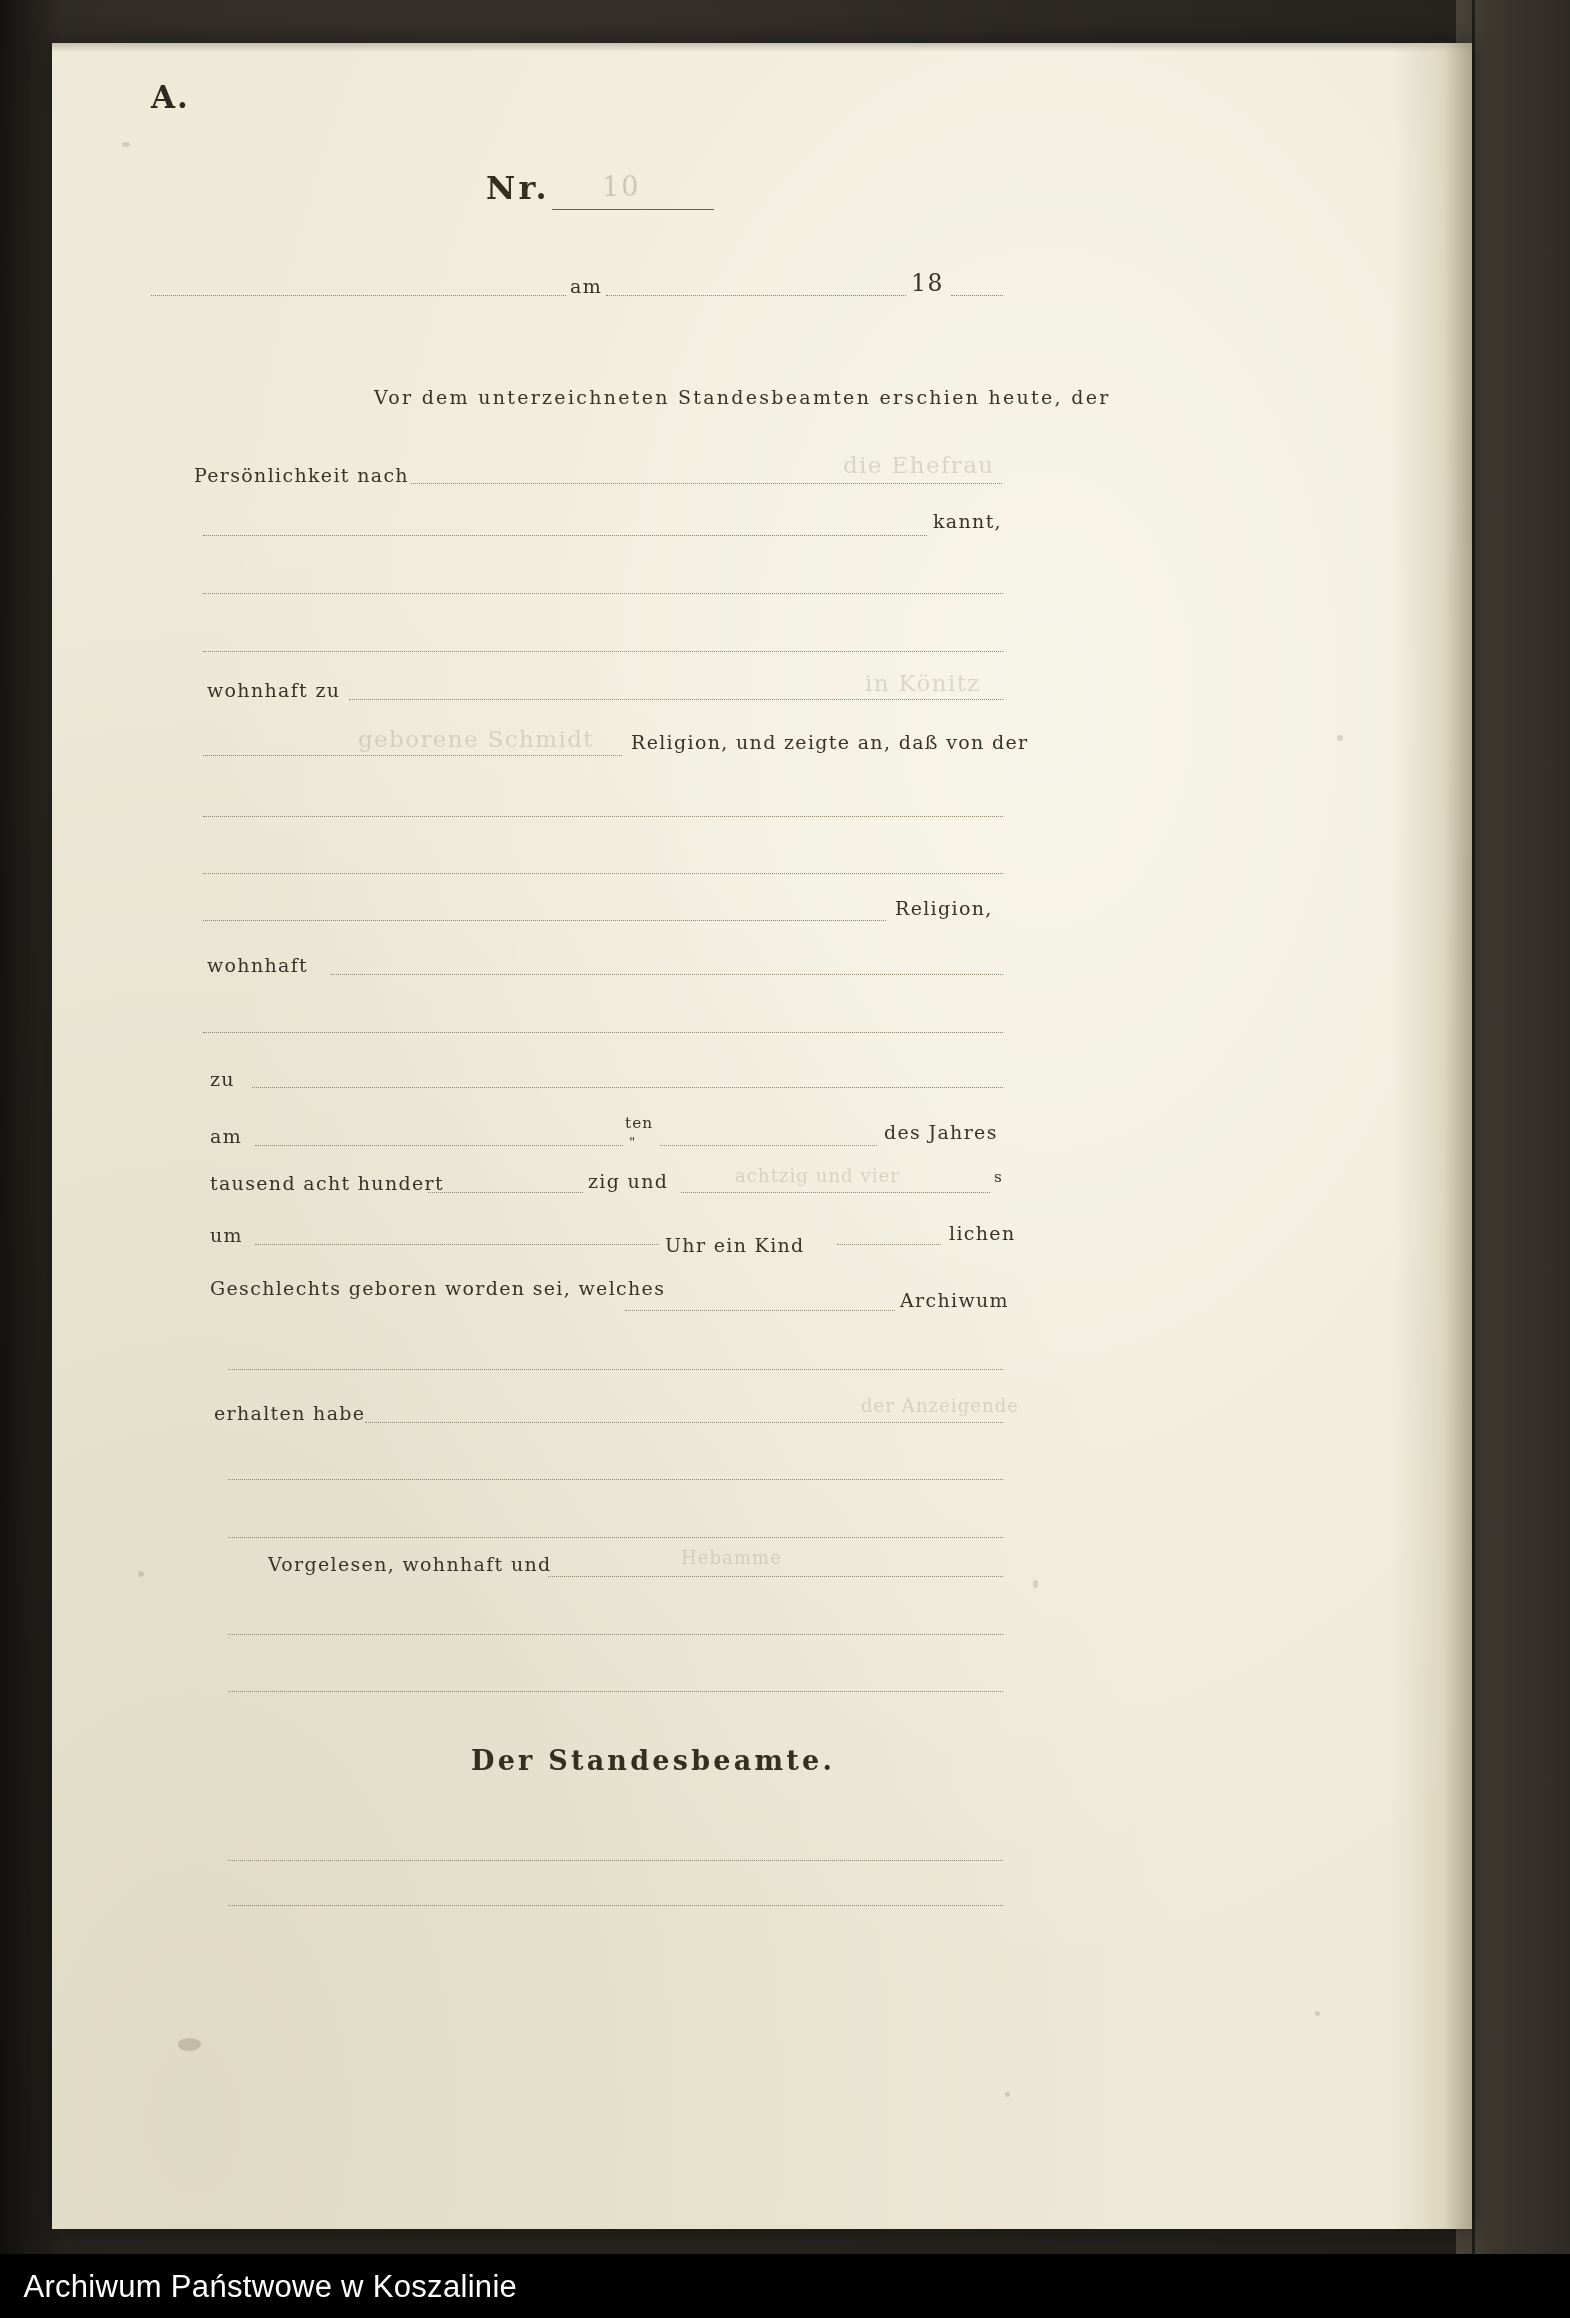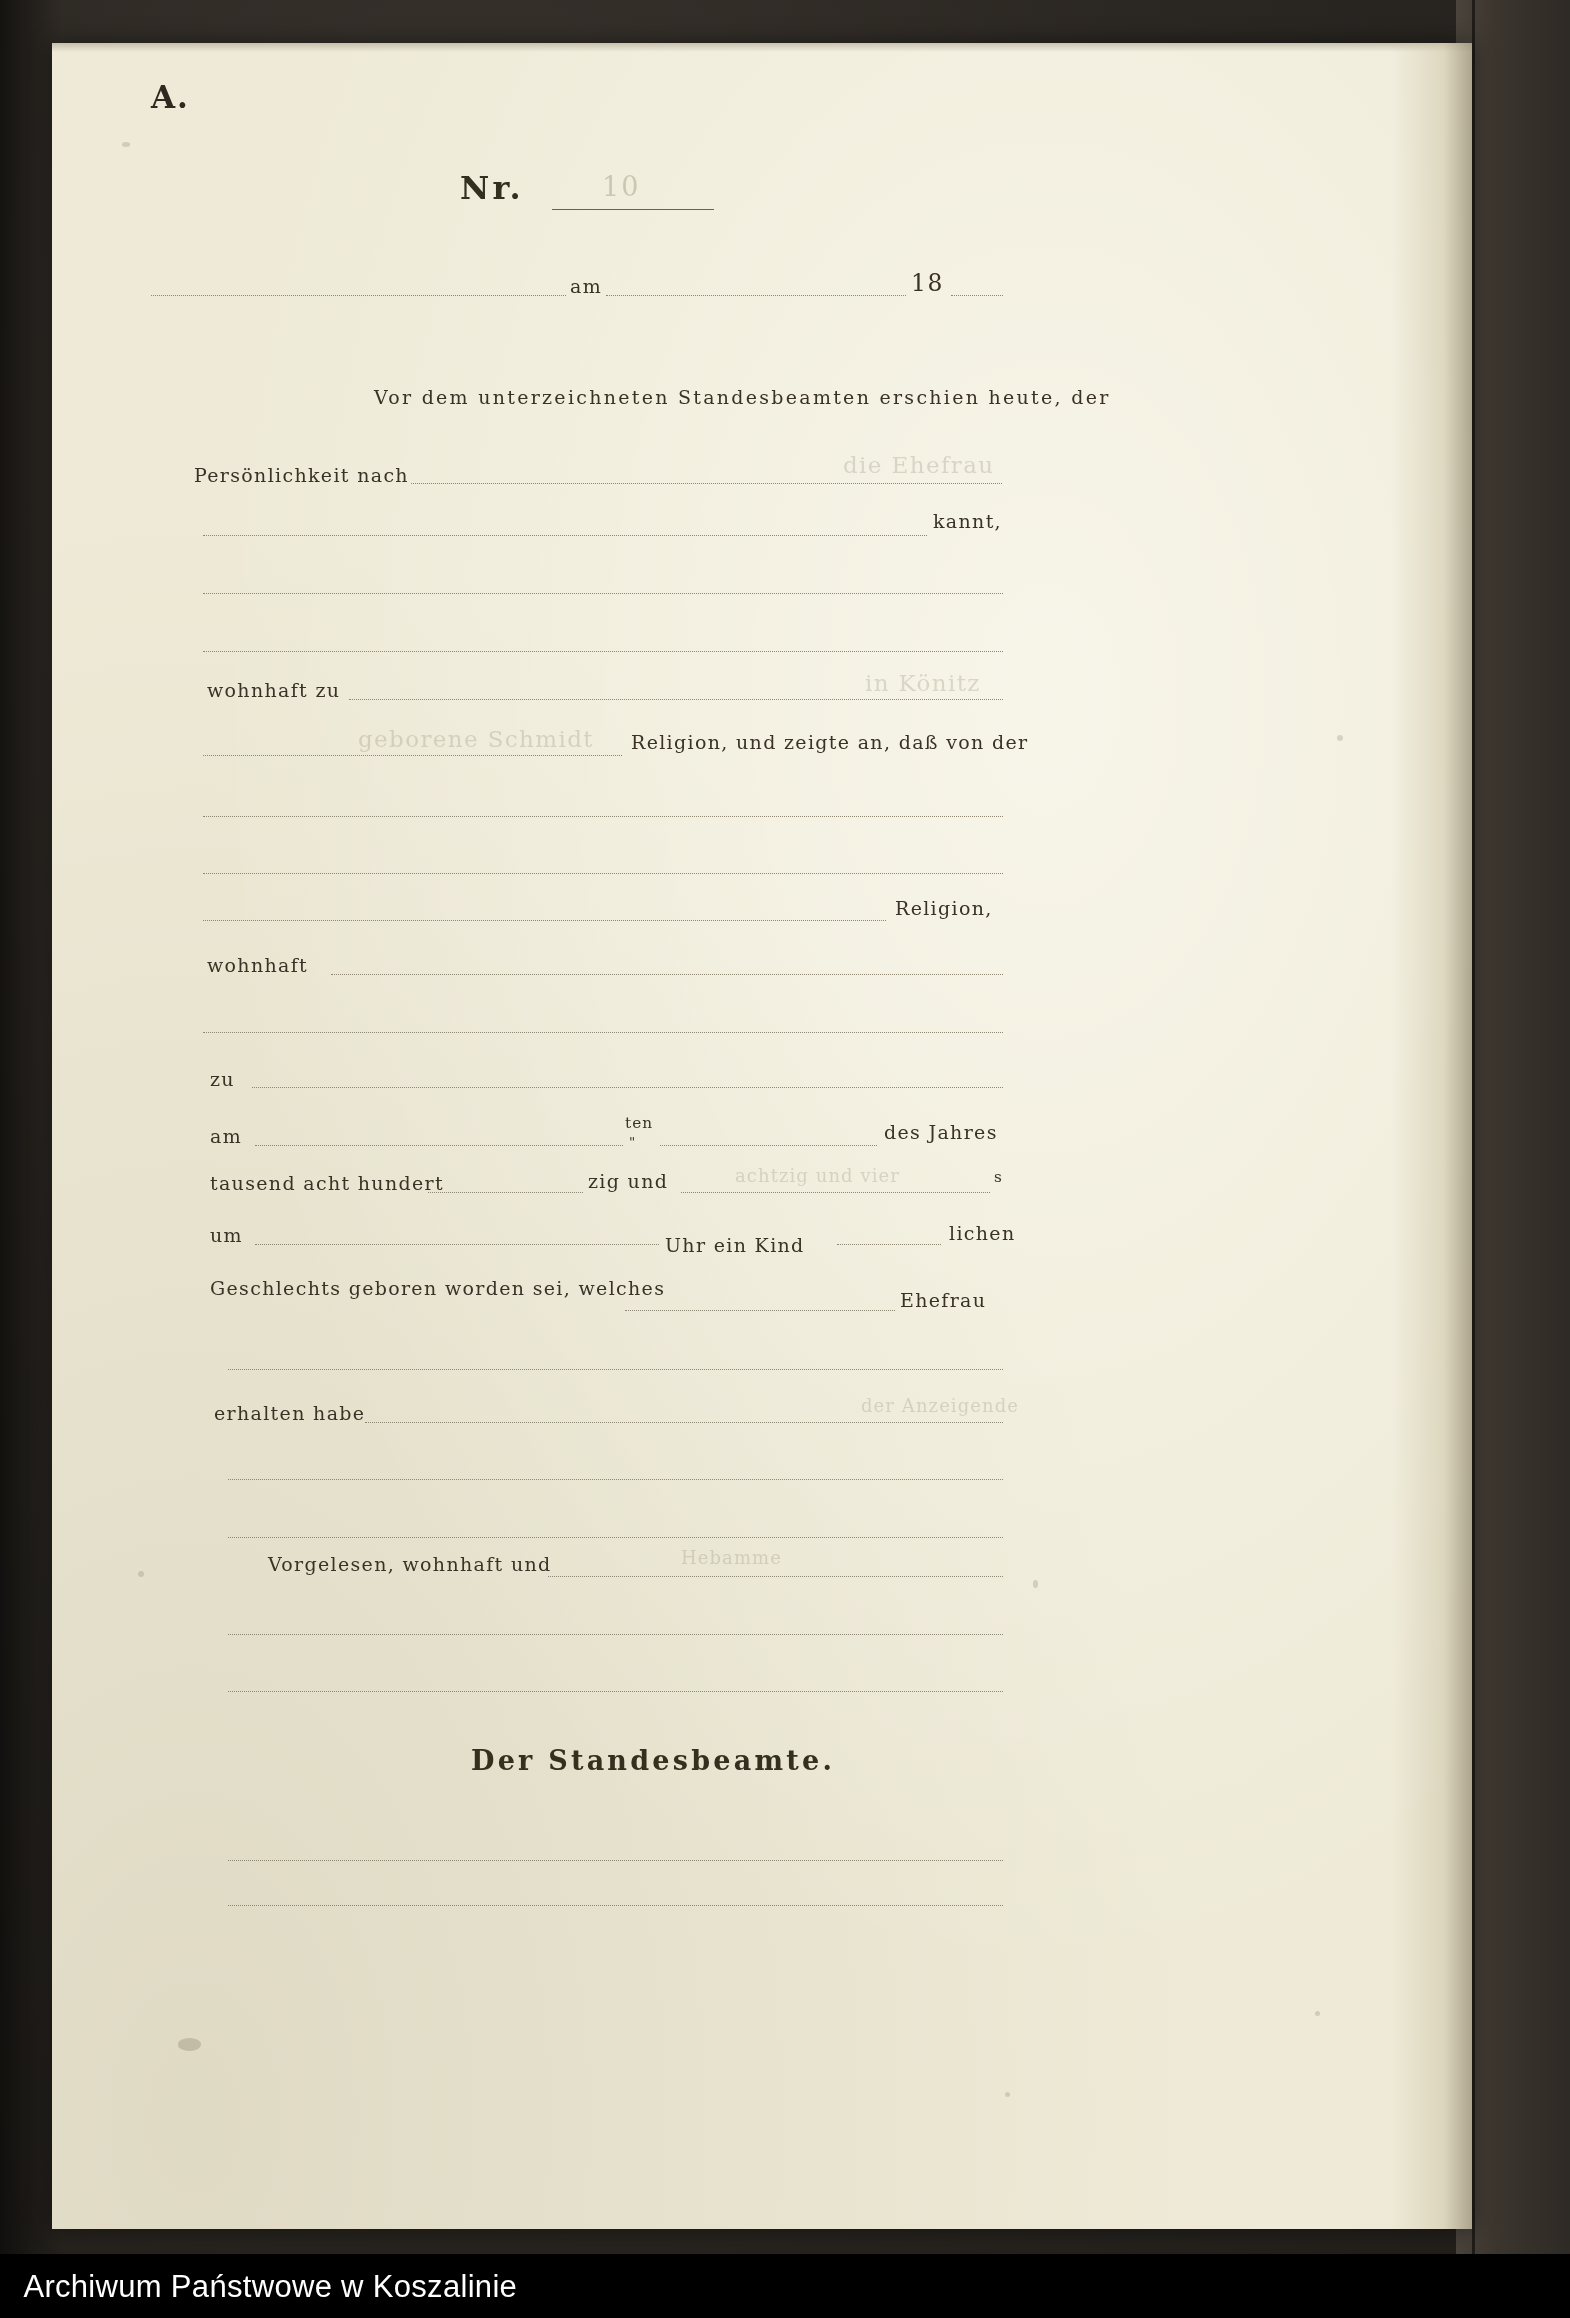--- a/index.html
+++ b/index.html
@@ -107,21 +107,21 @@
     left: 99px;
     top: 36px;
     font-family: "DejaVu Serif", serif;
     font-weight: bold;
     font-size: 31px;
     color: #2e2a20;
   }
 
   .nr {
     position: absolute;
-    left: 408px;
+    left: 434px;
     top: 126px;
     font-size: 32px;
     font-weight: bold;
     letter-spacing: 0.1em;
     color: #34301f;
   }
   .nr-rule {
     position: absolute;
     left: 500px;
     top: 166px;
@@ -277,21 +277,21 @@
     <div class="ghost" style="left:683px;top:1122px;font-size:18px;">achtzig und vier</div>
 
     <div class="lbl fr" style="left:158px;top:1181px;">um</div>
     <div class="rule" style="left:203px;top:1201px;width:404px;"></div>
     <div class="lbl fr" style="left:613px;top:1177px;margin-top:14px;">Uhr ein Kind</div>
     <div class="rule" style="left:785px;top:1201px;width:104px;"></div>
     <div class="lbl fr" style="left:897px;top:1179px;">lichen</div>
 
     <div class="lbl fr" style="left:158px;top:1234px;text-align:right;">Geschlechts geboren worden sei, welches</div>
     <div class="rule" style="left:573px;top:1267px;width:270px;"></div>
-    <div class="lbl fr" style="left:848px;top:1246px;">Ehefrau</div>
+    <div class="lbl fr" style="left:848px;top:1246px;">Archiwum</div>
 
     <div class="rule" style="left:176px;top:1326px;width:775px;"></div>
 
     <div class="lbl fr" style="left:162px;top:1359px;">erhalten habe</div>
     <div class="rule" style="left:313px;top:1379px;width:638px;"></div>
     <div class="ghost" style="left:809px;top:1352px;font-size:18px;">der Anzeigende</div>
 
     <div class="rule" style="left:176px;top:1436px;width:775px;"></div>
     <div class="rule" style="left:176px;top:1494px;width:775px;"></div>
 

